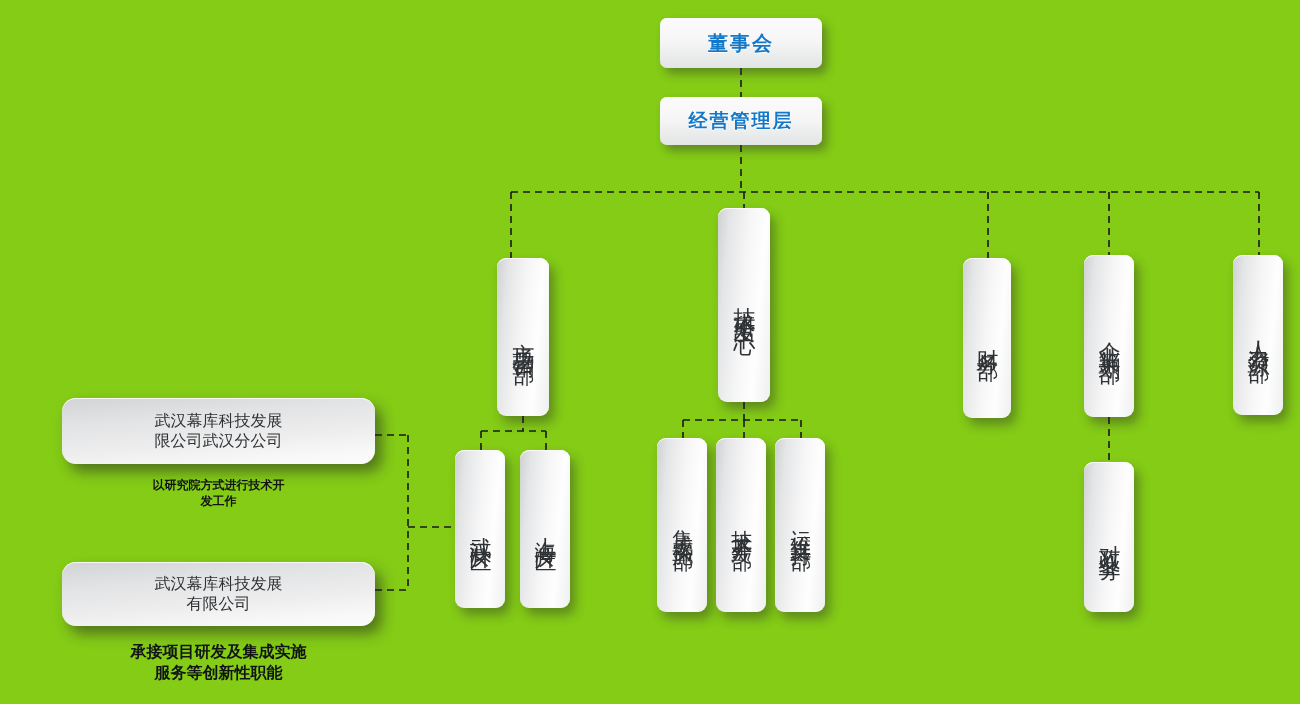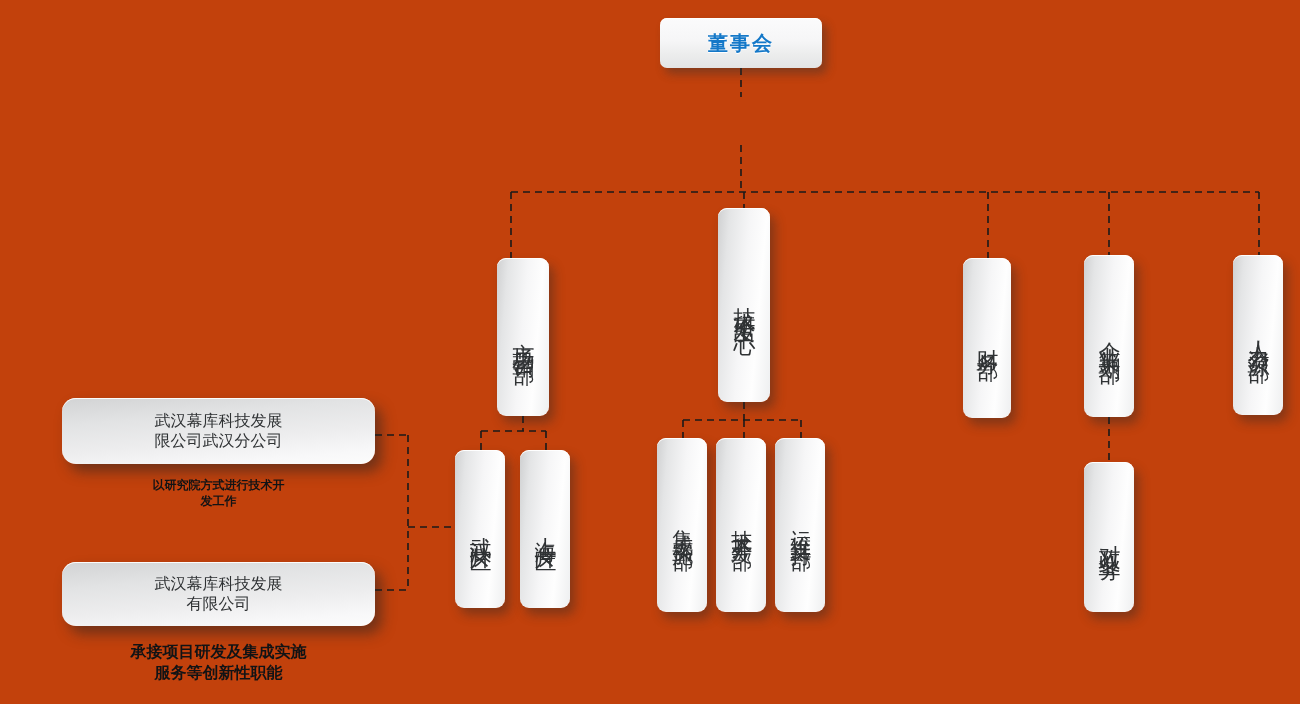--- a/index.html
+++ b/index.html
@@ -8,21 +8,21 @@
     padding: 0;
     background: #ffffff;
   }
   body {
     font-family: "DejaVu Sans", "Liberation Sans", sans-serif;
   }
   #chart {
     position: relative;
     width: 1300px;
     height: 704px;
-    background: #c2410c;
+    background: #84cc16;
     overflow: hidden;
   }
 
   
   #connectors {
     position: absolute;
     left: 0; top: 0;
     width: 1300px;
     height: 704px;
     pointer-events: none;
@@ -117,20 +117,23 @@
       <path d="M 1109 417 L 1109 462" fill="none" stroke="#1a1a1a" stroke-width="1.6" stroke-dasharray="7,5"></path>
       <path d="M 375 435 L 408 435" fill="none" stroke="#1a1a1a" stroke-width="1.6" stroke-dasharray="7,5"></path>
       <path d="M 375 590 L 408 590" fill="none" stroke="#1a1a1a" stroke-width="1.6" stroke-dasharray="7,5"></path>
       <path d="M 408 435 L 408 590" fill="none" stroke="#1a1a1a" stroke-width="1.6" stroke-dasharray="7,5"></path>
       <path d="M 408 527 L 455 527" fill="none" stroke="#1a1a1a" stroke-width="1.6" stroke-dasharray="7,5"></path>
     </svg>
 
   <div class="node head" style="left: 660px; top: 18px; width: 162px; height: 50px;">
     <span class="label" style="font-size: 20px;">董事会</span>
   </div>
+  <div class="node head" style="left: 660px; top: 97px; width: 162px; height: 48px;">
+    <span class="label" style="font-size: 19px;">经营管理层</span>
+  </div>
 
   <div class="node vert" style="left: 497px; top: 258px; width: 52px; height: 158px;">
     <span class="label" style="font-size: 22px;">市场营销部</span>
   </div>
   <div class="node vert" style="left: 455px; top: 450px; width: 50px; height: 158px;">
     <span class="label" style="font-size: 22px;">武汉片区</span>
   </div>
   <div class="node vert" style="left: 520px; top: 450px; width: 50px; height: 158px;">
     <span class="label" style="font-size: 22px;">上海片区</span>
   </div>

